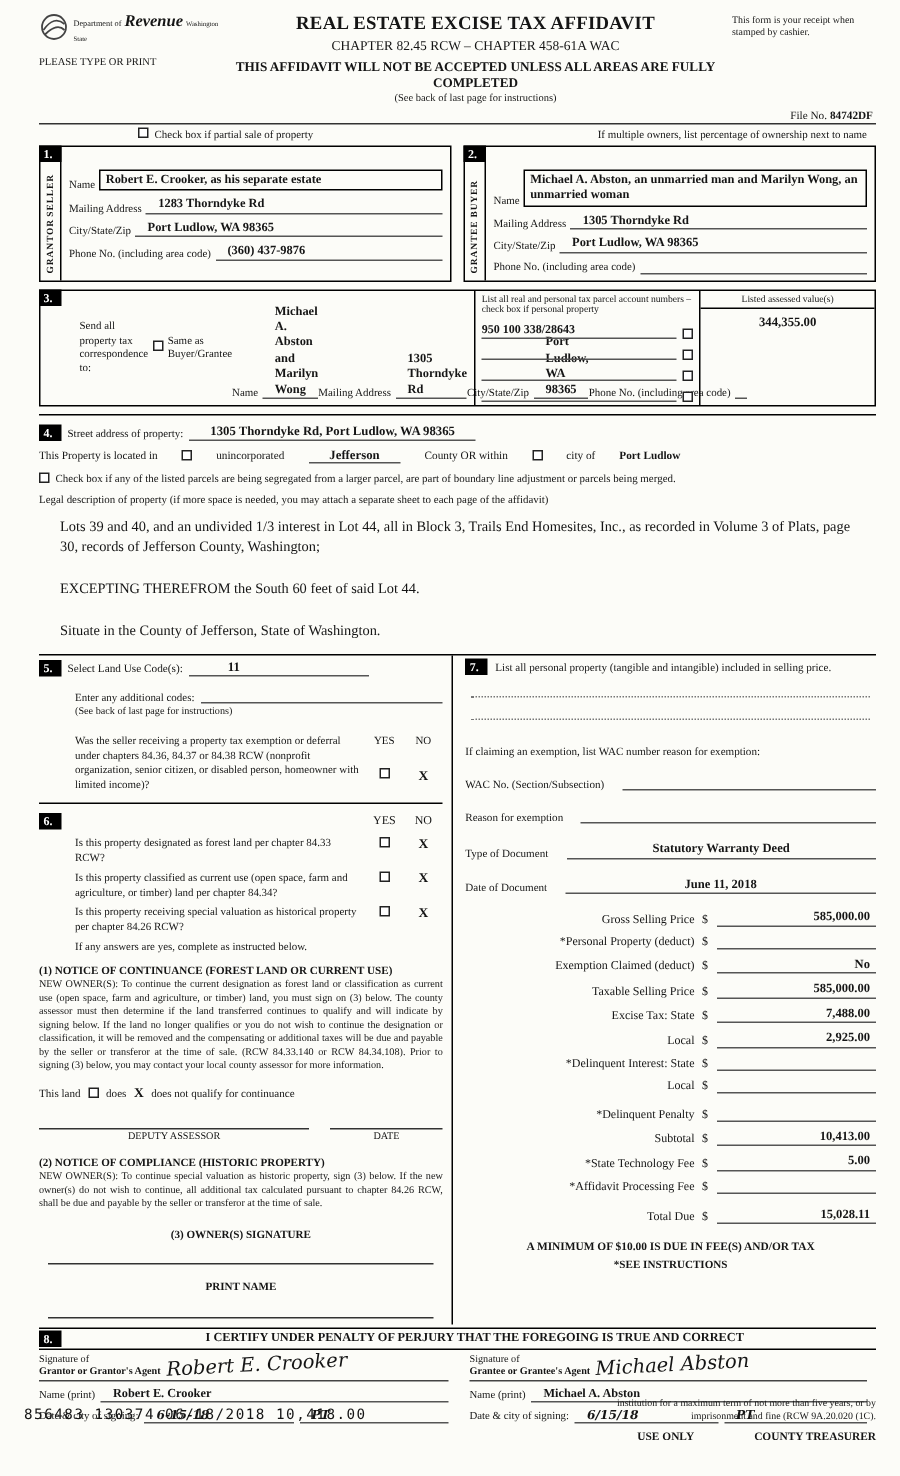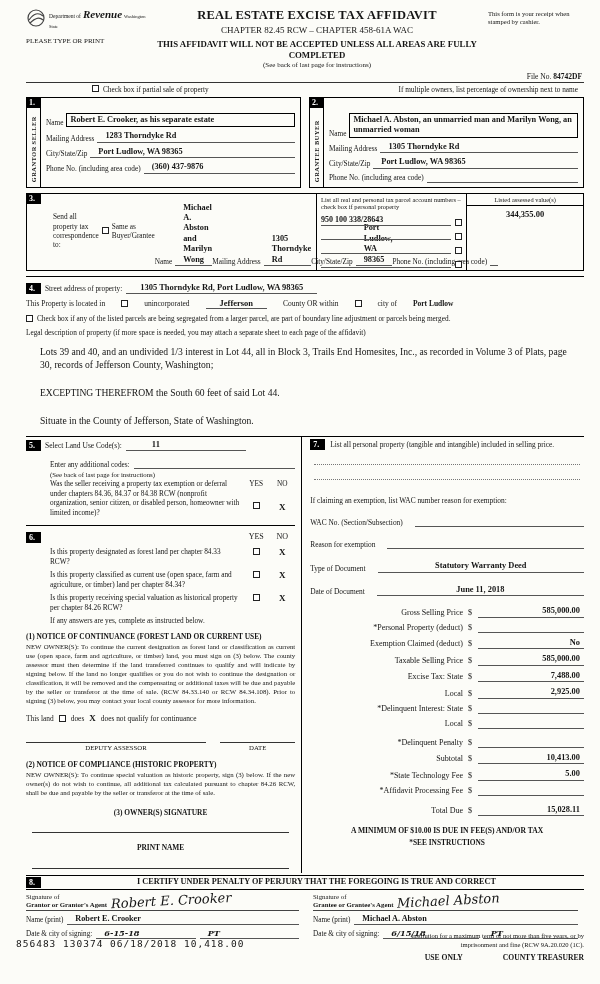--- a/index.html
+++ b/index.html
@@ -74,21 +74,21 @@
   
   .cols{display:flex;border-top:1px solid #000;margin-top:8px}
   .colL{width:49.5%;border-right:1px solid #000;padding:2px 6px 4px 0}
   .colR{width:50.5%;padding:2px 0 4px 8px}
   
   .sec5{border-bottom:1px solid #000;padding-bottom:8px}
   .s5top{display:flex;align-items:flex-end;gap:4px;font-size:7.5px}
   .s5code{width:120px;border-bottom:1px solid #555;font-weight:bold;font-size:8.5px;text-align:left;padding-left:26px}
   .s5addl{display:flex;align-items:flex-end;gap:4px;font-size:7.3px;margin:8px 0 0 24px}
   .s5note{font-size:6.8px;margin:2px 0 0 24px}
-  .qblock{display:flex;}
+  .qblock{display:flex;margin-top:10px}
   .qtext{flex:1;font-size:7.3px;padding:0 4px 0 24px;line-height:1.3}
   .yncol{width:26px;text-align:center;font-size:7.3px;display:flex;flex-direction:column;
          align-items:center;gap:14px}
   
   .sec6{padding-top:2px}
   .qrow{display:flex;align-items:flex-start;margin-top:4px}
   .qrow .qt{flex:1;font-size:7.3px;padding:0 4px 0 24px;line-height:1.3}
   .qrow .m{width:26px;text-align:center}
   .s6note{font-size:7.3px;margin:4px 0 0 24px}
   .ntitle{font-weight:bold;font-size:7.4px;margin-top:7px}

